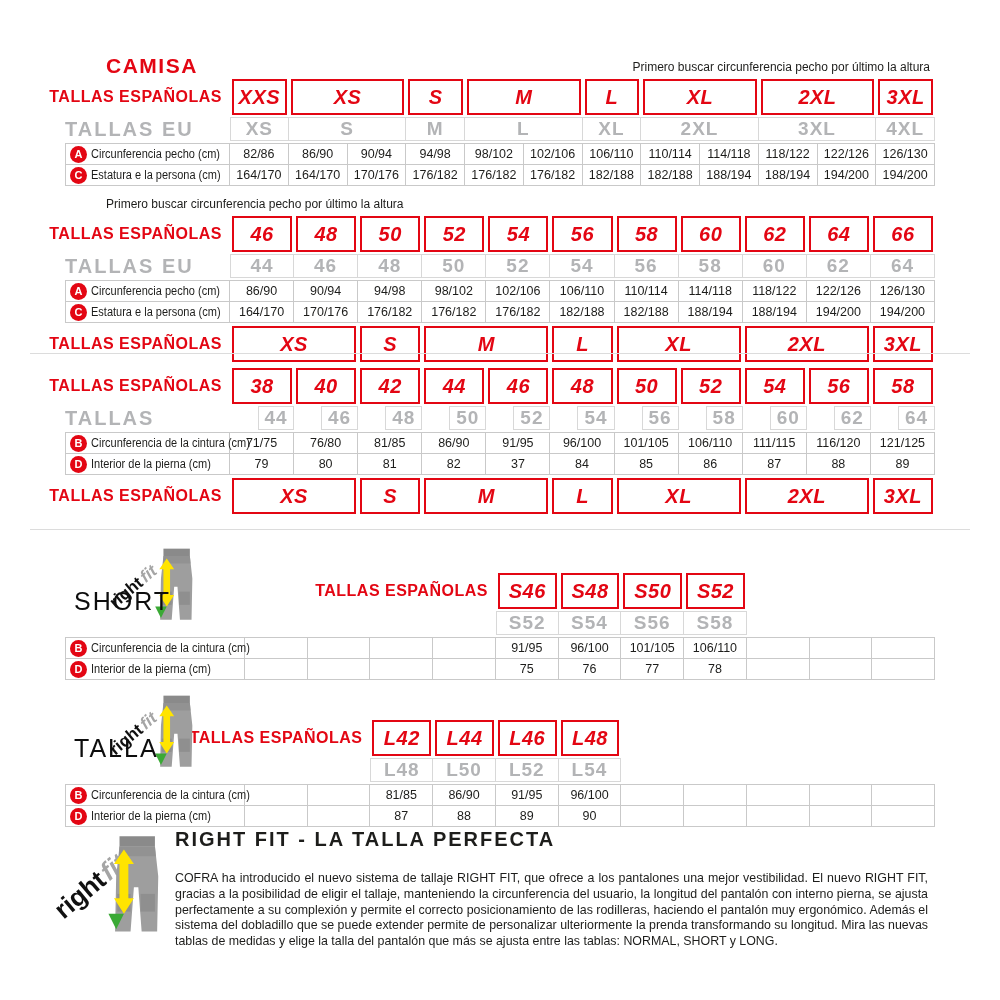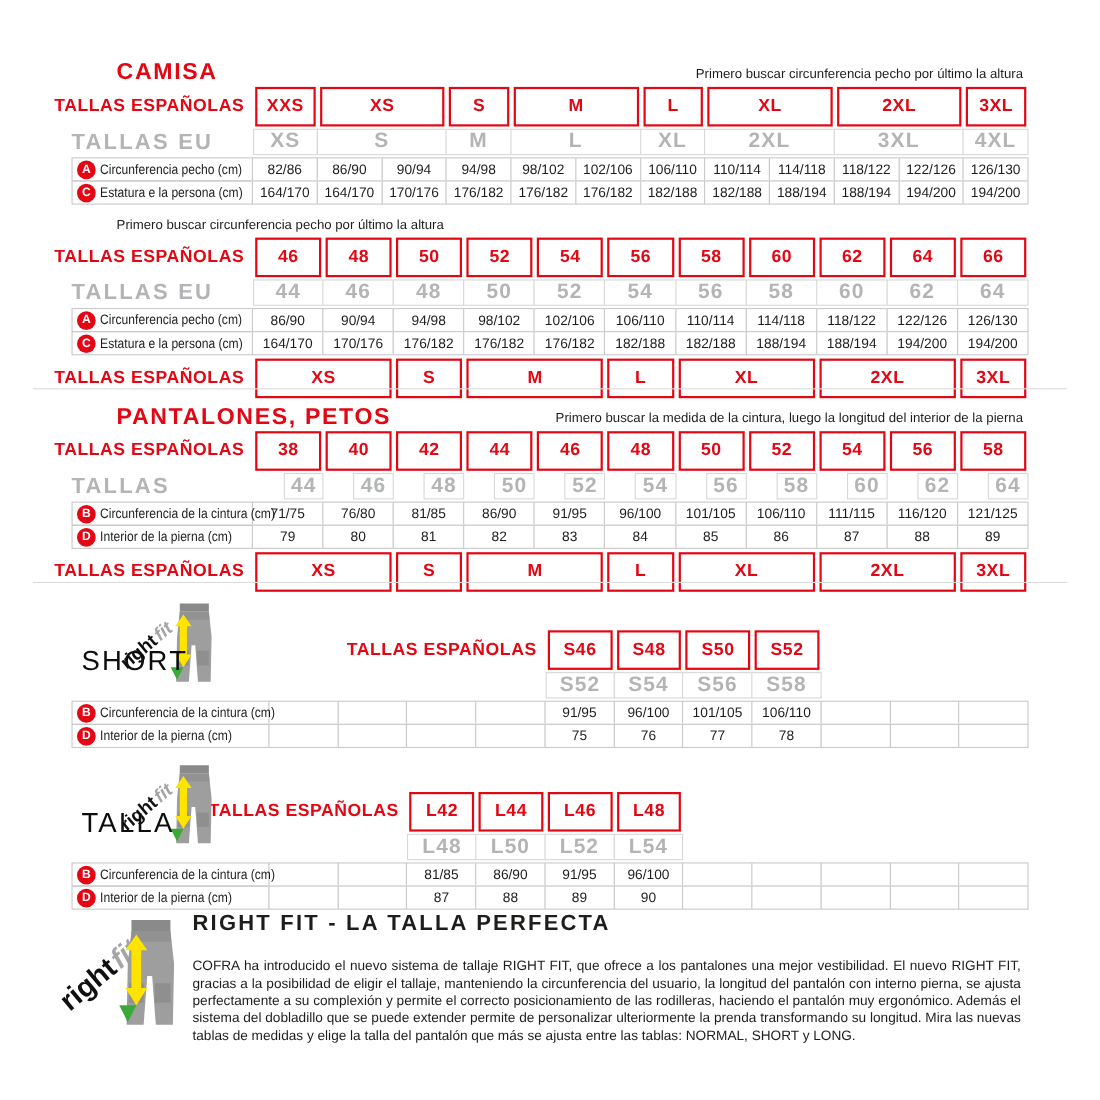--- a/index.html
+++ b/index.html
@@ -19,21 +19,21 @@
   .sec-title{font-size:21px;font-weight:bold;color:var(--red);letter-spacing:1.5px;line-height:1;}
   .sec-note{font-size:12px;color:var(--ink);padding-bottom:2px;}
 
   .stable{margin-left:65px;width:870px;}
   .trow{display:grid;align-items:stretch;}
   .trow .cell{display:flex;align-items:center;justify-content:center;background:#fff;}
   .trow .lab{display:flex;align-items:center;}
 
   
   .trow.es{height:36px;margin-bottom:2px;}
-  .trow.es .cell{border:2px solid var(--red);margin:0 2px;color:var(--red);font-weight:bold;font-size:16px;letter-spacing:.5px;}
+  .trow.es .cell{border:2px solid var(--red);margin:0 2px;color:var(--red);font-weight:bold;font-size:20px;letter-spacing:.5px;font-style:italic;}
   .trow.es .lab{justify-content:flex-end;padding-right:8px;color:var(--red);font-weight:bold;font-size:16px;letter-spacing:.5px;white-space:nowrap;}
 
   
   .trow.eu{height:24px;margin-bottom:2px;}
   .trow.eu .cell{border:1px solid var(--line-lt);color:var(--gray-size);font-weight:bold;font-size:19px;letter-spacing:1px;}
   .trow.eu .cell + .cell{margin-left:-1px;}
   .trow.eu .lab{color:var(--gray-size);font-weight:bold;font-size:20px;letter-spacing:2px;white-space:nowrap;}
 
   
   .trow.data{height:22px;}
@@ -219,24 +219,20 @@
           <div class="cell" style="grid-column: span 2;">XL</div>
           <div class="cell" style="grid-column: span 2;">2XL</div>
           <div class="cell">3XL</div>
         </div>
       </div>
   </section>
 
   <div class="divider" style="top:353px"></div>
 
   <section class="sec" style="top:368px">
-    <div class="sec-head">
-      <div class="sec-title">PANTALONES, PETOS</div>
-      <div class="sec-note">Primero buscar la medida de la cintura, luego la longitud del interior de la pierna</div>
-    </div>
     <div class="stable">
         <div class="trow es" style="grid-template-columns: 165px repeat(11, 1fr);">
           <div class="lab">TALLAS ESPAÑOLAS</div>
           <div class="cell">38</div>
           <div class="cell">40</div>
           <div class="cell">42</div>
           <div class="cell">44</div>
           <div class="cell">46</div>
           <div class="cell">48</div>
           <div class="cell">50</div>
@@ -278,21 +274,21 @@
         </div>
         <div class="trow data" style="grid-template-columns: 165px repeat(11, 1fr);">
           <div class="lab">
             <span class="badge">D</span>
             <span class="lab-txt">Interior de la pierna (cm)</span>
           </div>
           <div class="cell">79</div>
           <div class="cell">80</div>
           <div class="cell">81</div>
           <div class="cell">82</div>
-          <div class="cell">83</div>
+          <div class="cell">37</div>
           <div class="cell">84</div>
           <div class="cell">85</div>
           <div class="cell">86</div>
           <div class="cell">87</div>
           <div class="cell">88</div>
           <div class="cell">89</div>
         </div>
         <div class="trow es" style="grid-template-columns: 165px repeat(11, 1fr);">
           <div class="lab">TALLAS ESPAÑOLAS</div>
           <div class="cell" style="grid-column: span 2;">XS</div>

